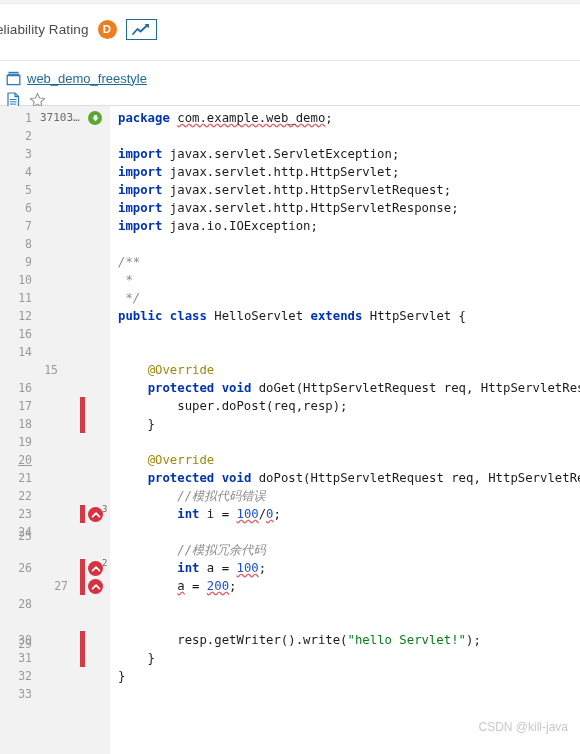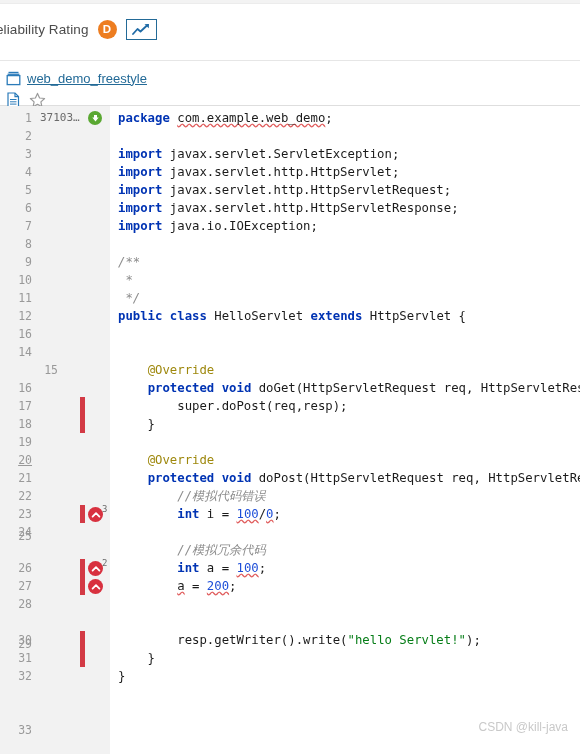--- a/index.html
+++ b/index.html
@@ -185,27 +185,27 @@
       <div class="ln" style="top: 291px;">17</div>
       <div class="ln" style="top: 309px;">18</div>
       <div class="ln" style="top: 327px;">19</div>
       <div class="ln" style="top: 345px; text-decoration: underline;">20</div>
       <div class="ln" style="top: 363px;">21</div>
       <div class="ln" style="top: 381px;">22</div>
       <div class="ln" style="top: 399px;">23</div>
       <div class="ln" style="top: 417px;">24</div>
       <div class="ln" style="top: 421px;">25</div>
       <div class="ln" style="top: 453px;">26</div>
-      <div class="ln" style="top: 471px;">27</div>
+      <div class="ln" style="top: 471px; margin-left: 36px;">27</div>
       <div class="ln" style="top: 489px;">28</div>
       <div class="ln" style="top: 529px;">29</div>
       <div class="ln" style="top: 525px;">30</div>
       <div class="ln" style="top: 543px;">31</div>
       <div class="ln" style="top: 561px;">32</div>
-      <div class="ln" style="top: 579px; margin-top: 36px;">33</div>
+      <div class="ln" style="top: 579px;">33</div>
     </div>
   <div id="markers">
       <div class="change-bar" style="top: 291px; height: 36px;"></div>
       <div class="change-bar" style="top: 399px; height: 18px;"></div>
       <div class="change-bar" style="top: 453px; height: 36px;"></div>
       <div class="change-bar" style="top: 525px; height: 36px;"></div>
       <div class="issue-marker" style="top: 401px;">
         <svg width="10" height="10" viewBox="0 0 10 10">
           <polyline points="1.6,6.6 5,3.2 8.4,6.6" fill="none" stroke="#ffffff" stroke-width="1.8" stroke-linecap="round" stroke-linejoin="round"></polyline>
         </svg>

